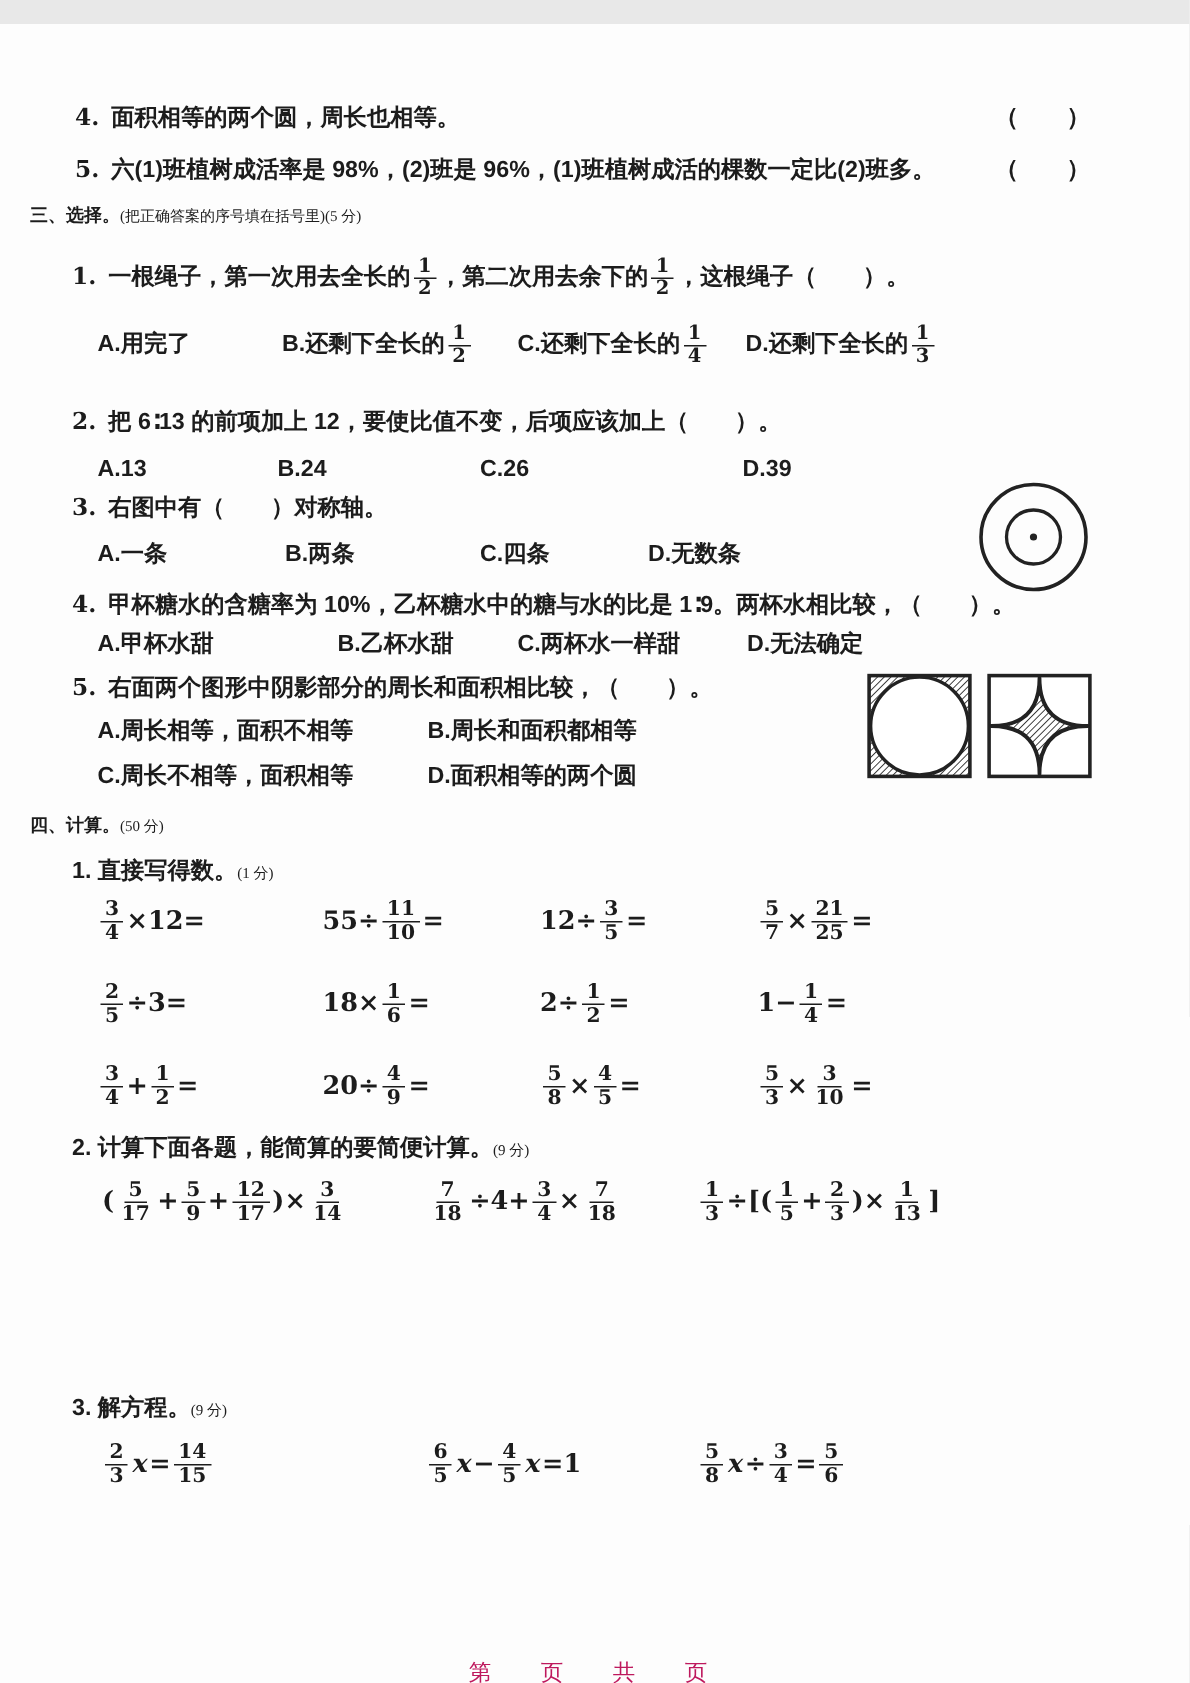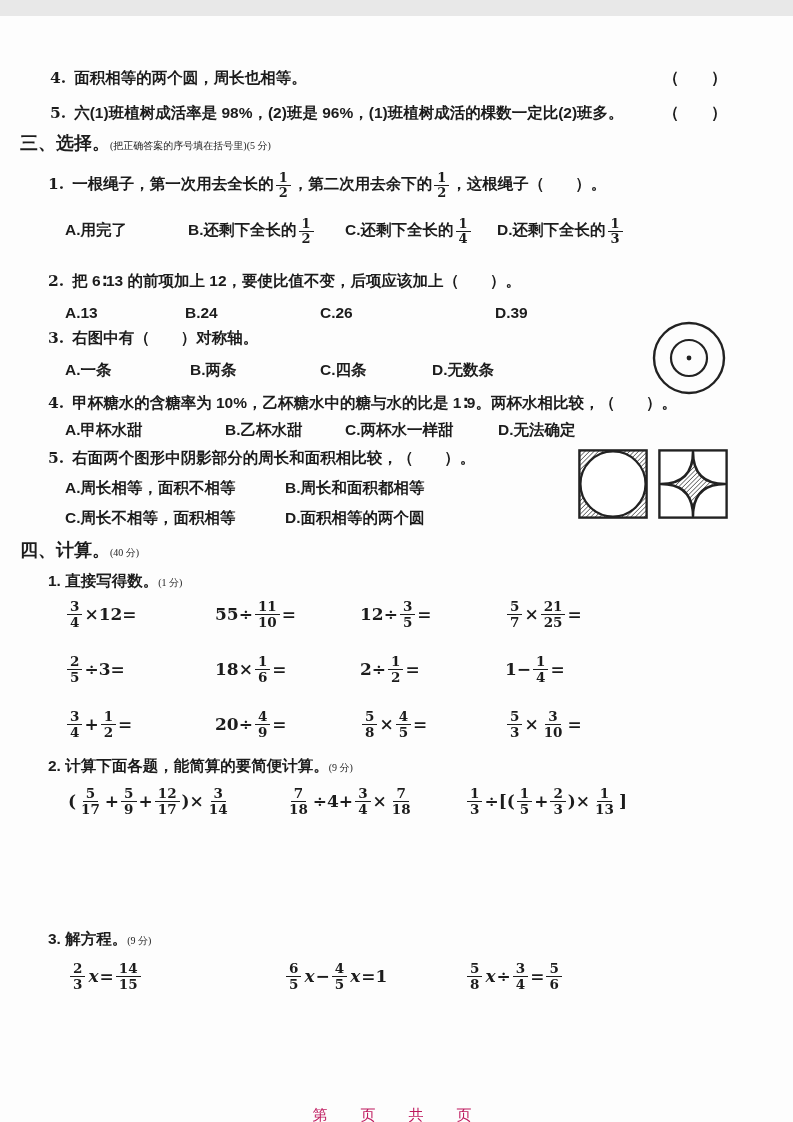--- a/index.html
+++ b/index.html
@@ -5,21 +5,21 @@
   html,body{margin:0;padding:0;background:#e8e8e8;}
   .page{
     position:relative;width:793px;height:1122px;margin:16px auto;
     background:#fdfdfd;color:#1c1c1c;
     font-family:"Liberation Sans",sans-serif;
     overflow:hidden;
   }
   .line{position:absolute;white-space:nowrap;font-size:15.5px;font-weight:600;line-height:20px;}
   .tall{line-height:36px;}
   .qnum{font-family:"DejaVu Serif",serif;font-weight:700;margin-right:8px;}
-  .sec-title{font-size:18px;font-weight:700;}
+  .sec-title{font-size:12px;font-weight:700;}
   .note{font-family:"Liberation Serif",serif;font-weight:400;font-size:10px;}
   .paren{position:absolute;font-weight:600;}
   .opt{position:absolute;white-space:nowrap;font-size:15.5px;font-weight:600;line-height:20px;}
   .opt.tall{line-height:36px;}
   
   .frac{
     display:inline-flex;flex-direction:column;align-items:center;
     vertical-align:middle;line-height:1.08;margin:1px 2px 0 2px;
     font-family:"DejaVu Serif",serif;font-size:13px;font-weight:600;
   }
@@ -138,21 +138,21 @@
   <svg class="figure" style="top:432px;left:578px" width="70" height="72" viewBox="0 0 100 100">
     <rect x="2" y="2" width="96" height="96" fill="url(#hatch)" stroke="#222" stroke-width="3.4"></rect>
     <circle cx="50" cy="50" r="46.5" fill="#ffffff" stroke="#222" stroke-width="3.2"></circle>
   </svg>
   <svg class="figure" style="top:432px;left:658px" width="70" height="72" viewBox="0 0 100 100">
     <rect x="2" y="2" width="96" height="96" fill="#ffffff" stroke="#222" stroke-width="3.4"></rect>
     <path d="M50,4 Q50,50 96,50 Q50,50 50,96 Q50,50 4,50 Q50,50 50,4 Z" fill="url(#hatch)" stroke="#222" stroke-width="3.6" stroke-linejoin="round"></path>
   </svg>
 
   <div class="line" style="top:524px;left:20px">
-    <span class="sec-title">四、计算。</span><span class="note">(40 分)</span>
+    <span class="sec-title">四、计算。</span><span class="note">(50 分)</span>
   </div>
 
   <div class="line" style="top:555px;left:48px">
     <span>1. 直接写得数。</span><span class="note">(1 分)</span>
   </div>
   <div class="calc-grid math" style="top:580px;left:65px">
     <span class="cell"><span class="frac">
           <span class="num">3</span>
           <span class="den">4</span>
         </span>×12=</span>

